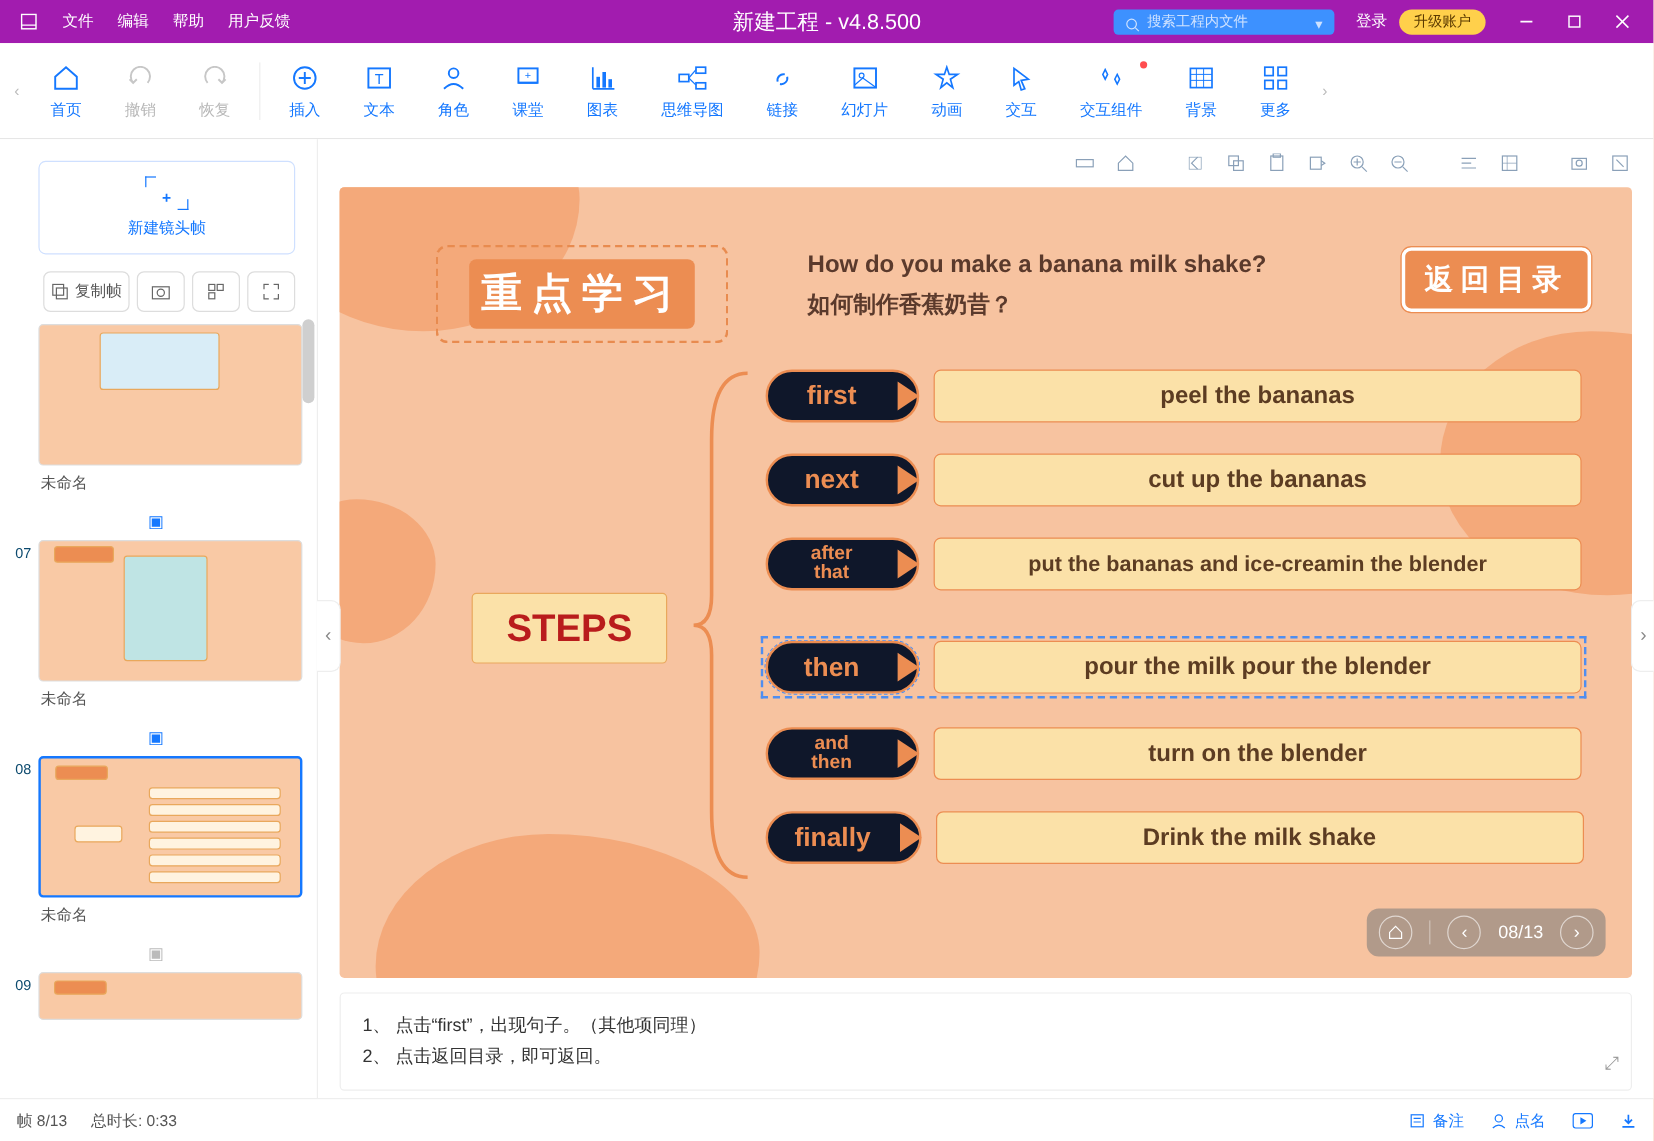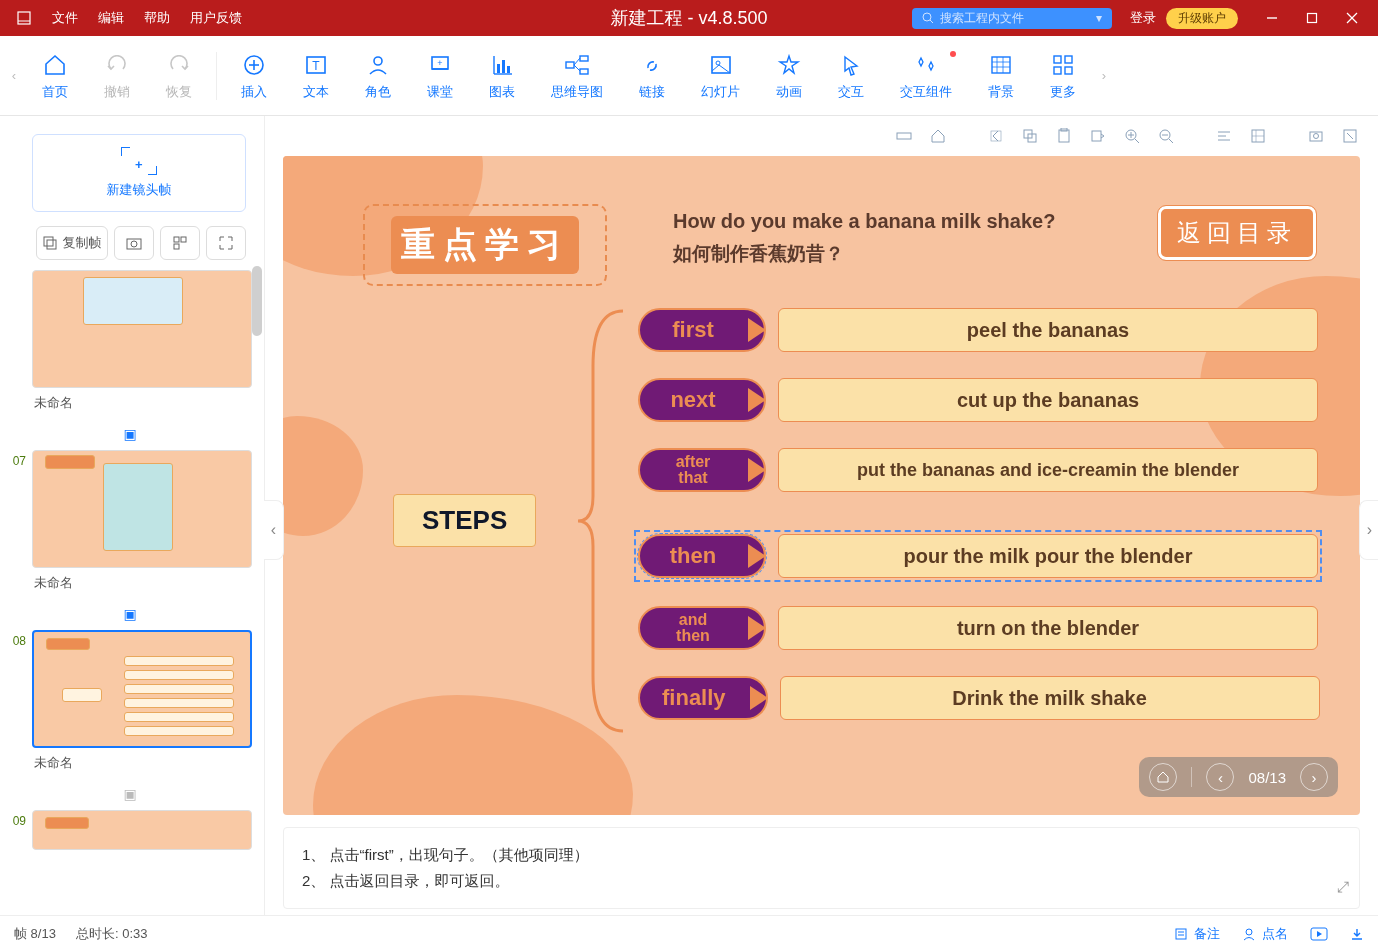--- a/index.html
+++ b/index.html
@@ -1,22 +1,22 @@
 <!DOCTYPE html>
 <html><head>
 <meta charset="utf-8">
 <style>
 *{box-sizing:border-box;margin:0;padding:0;font-family:"Microsoft YaHei",Arial,sans-serif}
 body{width:1378px;height:951px;background:#fff;overflow:hidden;display:flex;flex-direction:column}
-.titlebar{height:36px;background:#b91c1c;display:flex;align-items:center;color:#fff;font-size:13px;padding:0 6px}
+.titlebar{height:36px;background:#a21caf;display:flex;align-items:center;color:#fff;font-size:13px;padding:0 6px}
 .titlebar .logo{width:20px;height:20px;margin:0 8px;display:flex;align-items:center;justify-content:center}
 .titlebar .menu{padding:0 10px;cursor:pointer}
 .titlebar .spacer{flex:1}
 .titlebar .title{position:absolute;left:50%;transform:translateX(-50%);font-size:18px}
-.titlebar .search{display:flex;align-items:center;background:#3d91ff;border-radius:4px;padding:2px 10px;margin-right:18px;width:200px;color:#cfe2ff;font-size:12px}
+.titlebar .search{display:flex;align-items:flex-end;background:#3d91ff;border-radius:4px;padding:2px 10px;margin-right:18px;width:184px;color:#cfe2ff;font-size:12px}
 .titlebar .search svg{margin-right:6px}
 .titlebar .search .drop{margin-left:auto}
 .titlebar .login{margin-right:10px}
 .titlebar .upgrade{background:#ffd04b;color:#5b3a00;border-radius:12px;padding:2px 12px;font-size:12px;margin-right:14px}
 .titlebar .winbtn{width:40px;height:36px;display:flex;align-items:center;justify-content:center}
 .toolbar{height:80px;background:#fff;border-bottom:1px solid #e6e6e6;display:flex;align-items:center;padding:0 4px;color:#1578ff;font-size:13px}
 .toolbar .nav{width:20px;height:60px;display:flex;align-items:center;justify-content:center;color:#bcbcbc}
 .toolbar .btn{display:flex;flex-direction:column;align-items:center;justify-content:center;padding:6px 18px;cursor:pointer;position:relative}
 .toolbar .btn .ic{height:28px;display:flex;align-items:center;justify-content:center}
 .toolbar .btn span.lab{margin-top:4px;color:#1578ff}
@@ -31,45 +31,45 @@
 .newslide .corners::before,.newslide .corners::after{content:"";position:absolute;width:8px;height:8px;border:1px solid #1578ff}
 .newslide .corners::before{top:0;left:0;border-right:none;border-bottom:none}
 .newslide .corners::after{bottom:0;right:0;border-left:none;border-top:none}
 .newslide .plus{position:absolute;top:10px;left:14px;color:#1578ff;font-weight:bold}
 .leftbtns{display:flex;gap:6px;margin:4px 18px 10px 36px}
 .leftbtns .b{border:1px solid #ddd;border-radius:6px;height:34px;display:flex;align-items:center;justify-content:center;color:#555;font-size:13px}
 .leftbtns .copy{flex:1.4}
 .leftbtns .sq{width:40px}
 .slidelist{flex:1;overflow:auto;padding:0 12px 0 8px}
 .slideitem{display:flex;margin-bottom:4px}
-.slideitem .num{width:24px;font-size:12px;color:#4d7c0f;padding-top:4px;text-align:right;padding-right:6px}
+.slideitem .num{width:24px;font-size:12px;color:#0c4a6e;padding-top:4px;text-align:right;padding-right:6px}
 .slideitem .thumbwrap{flex:1}
 .slideitem .thumb{border:1px solid #ddd;border-radius:4px;height:118px;background:#f9c9a5;position:relative;overflow:hidden}
 .slideitem .thumb.sel{border:2px solid #1578ff}
 .slideitem .cap{font-size:13px;color:#555;padding:6px 2px 8px}
 .transicon{text-align:center;color:#1578ff;font-size:14px;padding:2px 0 8px}
 .leftpanel .scrolltrack{position:absolute;right:2px;top:150px;width:10px;height:70px;background:#cfcfcf;border-radius:5px}
 .centerwrap{flex:1;display:flex;flex-direction:column;position:relative;background:#fff}
 .collapse{position:absolute;left:-1px;top:48%;width:20px;height:60px;background:#fff;border:1px solid #eee;border-left:none;border-radius:0 8px 8px 0;display:flex;align-items:center;justify-content:center;color:#888;z-index:5}
 .collapse.right{left:auto;right:-1px;border-radius:8px 0 0 8px;border:1px solid #eee;border-right:none}
 .canvastools{height:40px;display:flex;align-items:center;justify-content:flex-end;gap:14px;padding:0 18px;color:#8aa0b8}
 .canvastools .tb{width:20px;height:20px;display:flex;align-items:center;justify-content:center}
 .canvastools .gap{width:10px}
 .canvas{flex:1;margin:0 18px 12px 18px;background:#f7c3a0;border-radius:4px;position:relative;overflow:hidden}
 .canvas .bgblob{position:absolute;background:#f4a97a;border-radius:45% 55% 50% 50%/50% 45% 55% 50%}
 .titlebox{position:absolute;top:48px;left:80px;border:2px dashed #e88b4f;border-radius:10px;padding:10px 26px;color:#fff;font-size:34px;font-weight:700;letter-spacing:8px;display:flex;align-items:center;justify-content:center;}
 .titlebox .inner{background:#ec8d52;padding:6px 10px;border-radius:6px}
 .qtext{position:absolute;top:54px;left:390px;color:#5b3a2c;font-size:20px;font-weight:700}
 .qtext .zh{margin-top:8px;font-size:19px}
-.backbtn{position:absolute;top:50px;right:44px;background:#ec8d52;color:#fff;font-size:24px;font-weight:400;letter-spacing:6px;border-radius:8px;padding:8px 16px;border:3px solid #fff;outline:1px solid #ec8d52}
-.stepsbox{position:absolute;top:338px;left:110px;background:#fbe1a8;border:1px solid #e9a85c;color:#0f172a;font-size:26px;font-weight:700;padding:10px 28px;border-radius:4px}
+.backbtn{position:absolute;top:50px;right:34px;background:#ec8d52;color:#fff;font-size:24px;font-weight:700;letter-spacing:6px;border-radius:8px;padding:8px 16px;border:3px solid #fff;outline:1px solid #ec8d52}
+.stepsbox{position:absolute;top:338px;left:110px;background:#fbe1a8;border:1px solid #e9a85c;color:#b91c1c;font-size:32px;font-weight:700;padding:10px 28px;border-radius:4px}
 .brace{position:absolute;top:150px;left:290px;width:60px;height:430px}
 .brace svg{width:100%;height:100%}
 .steprow{position:absolute;left:355px;display:flex;align-items:stretch;height:44px}
-.steprow .lab{background:#701a75;border:2px solid #ec8d52;border-radius:22px;display:flex;align-items:center;padding:0 40px 0 22px;color:#ec8d52;font-size:22px;font-weight:700;position:relative;min-width:128px;justify-content:center}
+.steprow .lab{background:#0f172a;border:2px solid #ec8d52;border-radius:22px;display:flex;align-items:center;padding:0 40px 0 22px;color:#ec8d52;font-size:22px;font-weight:700;position:relative;min-width:128px;justify-content:center}
 .steprow .lab.two{font-size:16px;line-height:16px;flex-direction:column}
 .steprow .lab::after{content:"";position:absolute;right:-2px;top:50%;transform:translateY(-50%);width:0;height:0;border-left:18px solid #ec8d52;border-top:12px solid transparent;border-bottom:12px solid transparent}
 .steprow .body{background:#fbe1a8;border:1px solid #ec8d52;border-radius:6px;flex:1;display:flex;align-items:center;justify-content:center;color:#5c3c22;font-size:20px;font-weight:600;padding:0 18px;margin-left:12px;min-width:540px}
 .steprow .body.two{font-size:18px;line-height:20px}
 .steprow.sel{outline:2px dashed #4f8ef0;outline-offset:2px}
 .steprow.sel .lab{outline:1px dashed #4f8ef0}
 .pagehud{position:absolute;right:22px;bottom:18px;background:rgba(120,120,120,.55);border-radius:10px;display:flex;align-items:center;color:#fff;font-size:15px;padding:6px 10px;gap:14px}
 .pagehud .circ{width:28px;height:28px;border:1px solid rgba(255,255,255,.6);border-radius:50%;display:flex;align-items:center;justify-content:center}
 .notes{margin:0 18px 6px 18px;border:1px solid #eee;border-radius:4px;padding:14px 18px;color:#333;font-size:15px;line-height:26px;position:relative}
 .notes .expand{position:absolute;right:10px;bottom:8px;color:#999}

